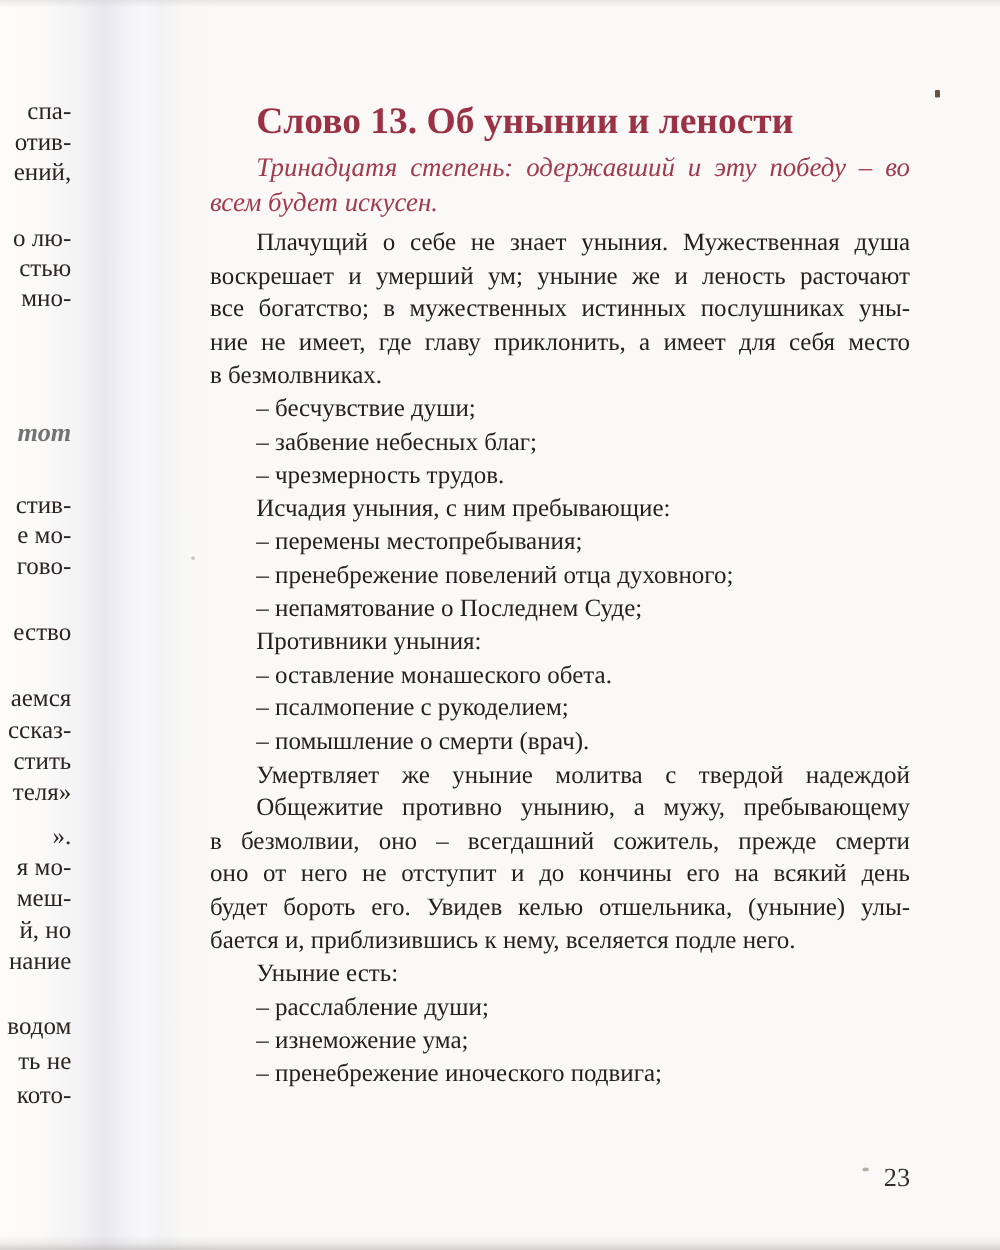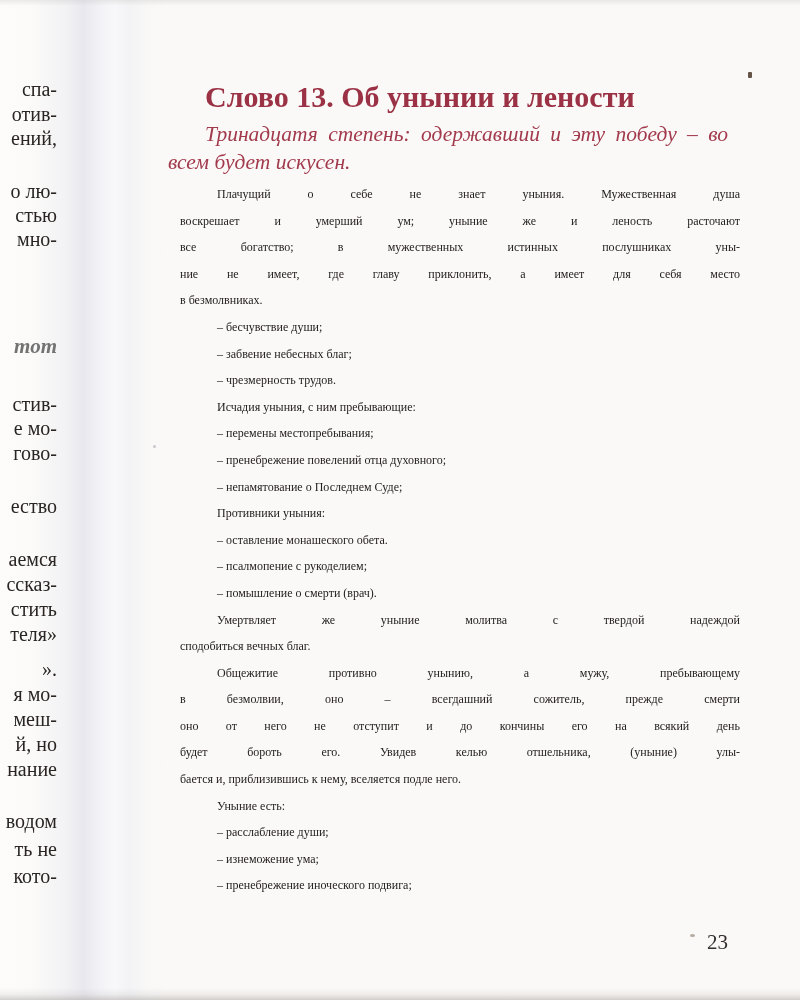--- a/index.html
+++ b/index.html
@@ -41,22 +41,21 @@
     font-size:30px;line-height:28px;font-weight:bold;
     color:#9b3145;
   }
   .subtitle{
     position:absolute;left:0;top:121px;width:560px;
     font-size:21.5px;line-height:27.5px;font-style:italic;
     color:#a23a4d;
   }
   .body-block{
     position:absolute;left:0;top:181px;width:560px;
-    font-size:12px;
-    margin-left:12px;
+    font-size:20px;
   }
   .bl{line-height:26.6px;text-align:left;}
   .j{text-align:justify;text-align-last:justify;}
   .ind{text-indent:37px;}
   .page-number{
     position:absolute;left:0;top:927px;width:560px;
     text-align:right;font-size:21px;line-height:31px;color:#332e2b;
   }
   
   .speck1{position:absolute;left:748px;top:72px;width:4px;height:6px;background:#645447;border-radius:1px;z-index:4;}
@@ -116,21 +115,20 @@
       <div class="bl ind">– чрезмерность трудов.</div>
       <div class="bl ind">Исчадия уныния, с ним пребывающие:</div>
       <div class="bl ind">– перемены местопребывания;</div>
       <div class="bl ind">– пренебрежение повелений отца духовного;</div>
       <div class="bl ind">– непамятование о Последнем Суде;</div>
       <div class="bl ind">Противники уныния:</div>
       <div class="bl ind">– оставление монашеского обета.</div>
       <div class="bl ind">– псалмопение с рукоделием;</div>
       <div class="bl ind">– помышление о смерти (врач).</div>
       <div class="bl ind j">Умертвляет же уныние молитва с твердой надеждой</div>
-      <div class="bl">сподобиться вечных благ.</div>
       <div class="bl ind j">Общежитие противно унынию, а мужу, пребывающему</div>
       <div class="bl j">в безмолвии, оно – всегдашний сожитель, прежде смерти</div>
       <div class="bl j">оно от него не отступит и до кончины его на всякий день</div>
       <div class="bl j">будет бороть его. Увидев келью отшельника, (уныние) улы-</div>
       <div class="bl">бается и, приблизившись к нему, вселяется подле него.</div>
       <div class="bl ind">Уныние есть:</div>
       <div class="bl ind">– расслабление души;</div>
       <div class="bl ind">– изнеможение ума;</div>
       <div class="bl ind">– пренебрежение иноческого подвига;</div>
     </div>

